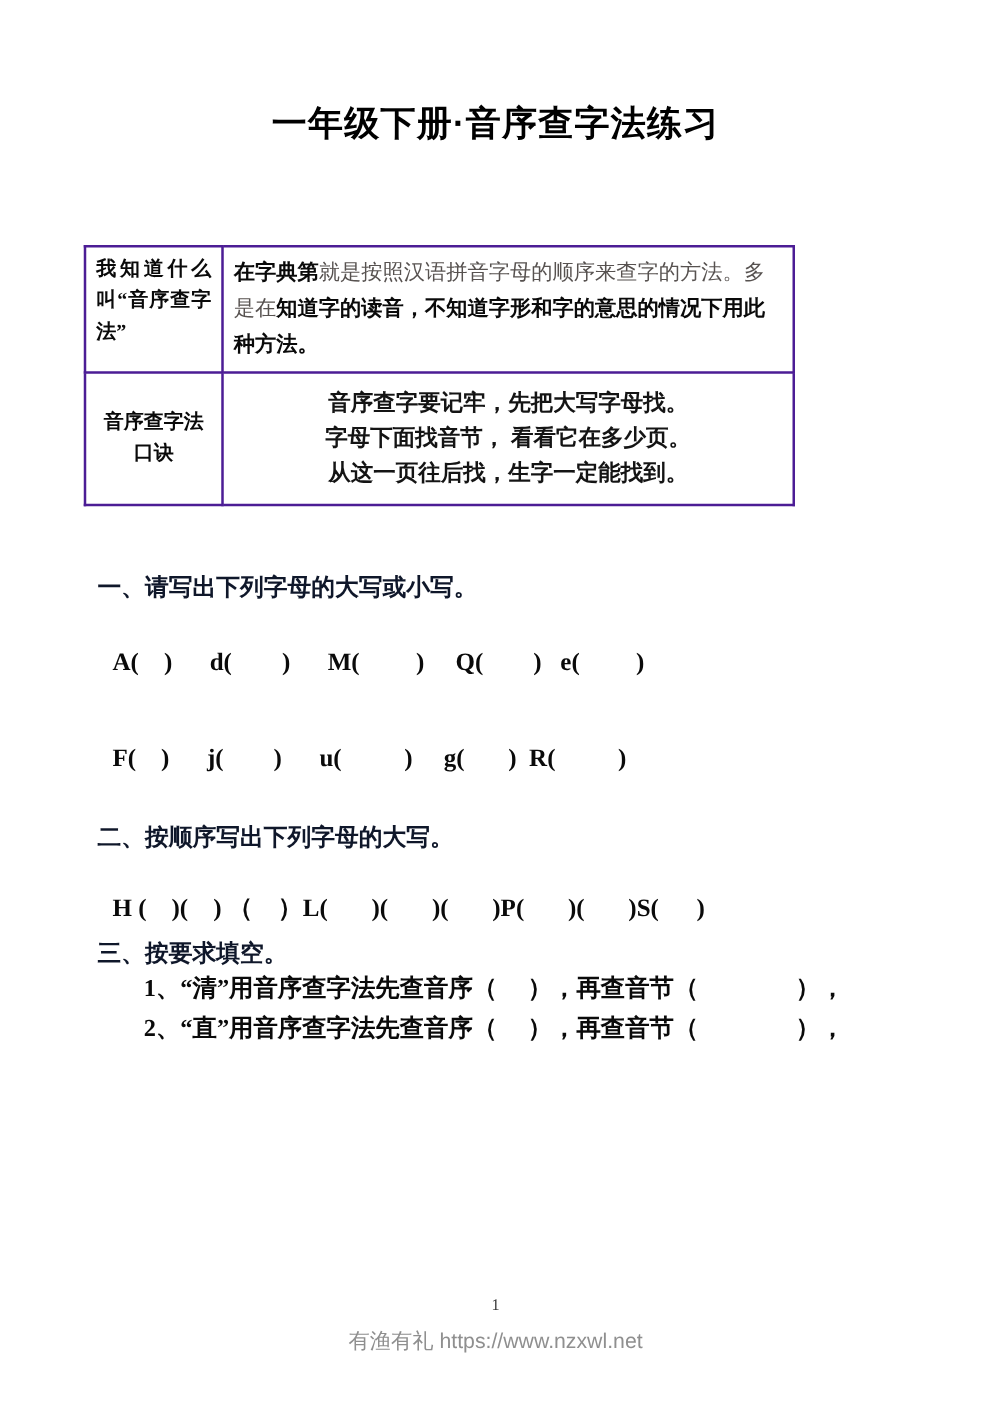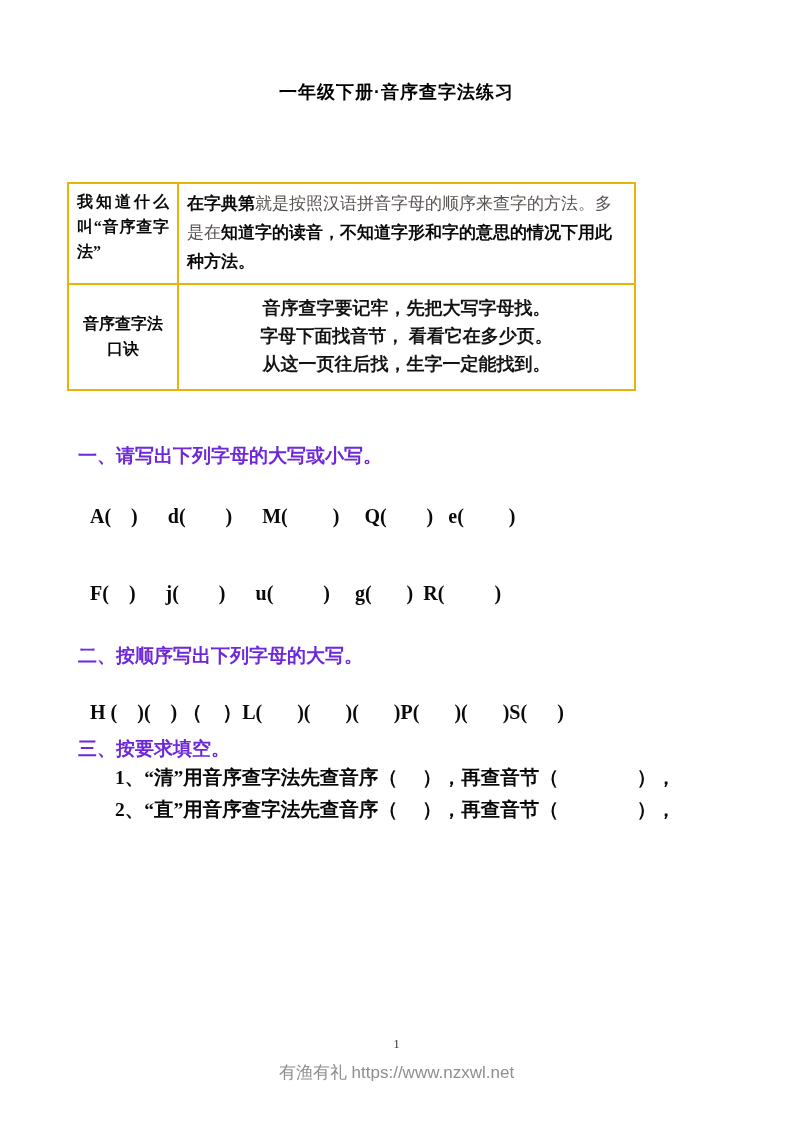--- a/index.html
+++ b/index.html
@@ -10,33 +10,33 @@
     background: #ffffff;
     color: #0a0a0a;
     font-family: "Liberation Serif", "DejaVu Serif", serif;
     overflow: hidden;
   }
   .doc-title {
     margin: 0;
     padding-top: 80px;
     text-align: center;
     font-family: "Liberation Sans", "DejaVu Sans", sans-serif;
-    font-size: 18px;
+    font-size: 28px;
     font-weight: bold;
     letter-spacing: 1px;
     color: #000000;
   }
   table.info-table {
     border-collapse: collapse;
     margin: 78px 0 0 67px;
     width: 569px;
     table-layout: fixed;
   }
   table.info-table td {
-    border: 2px solid #eab308;
+    border: 2px solid #4c1d95;
     padding: 6px 8px;
     box-sizing: border-box;
   }
   td.label-cell {
     width: 110px;
     font-weight: bold;
     font-size: 16px;
     text-align: justify;
     text-align-last: left;
     line-height: 1.55;
@@ -60,21 +60,21 @@
     font-weight: bold;
     font-size: 18px;
     line-height: 1.55;
     color: #141414;
     margin-left: 24px;
   }
   .exercise-heading {
     font-weight: bold;
     font-size: 19px;
     margin: 0 0 0 78px;
-    color: #6d28d9;
+    color: #0f172a;
   }
   .heading-1 { margin-top: 52px; }
   .heading-2 { margin-top: 38px; }
   .heading-3 { margin-top: 10px; }
   .letter-row {
     font-weight: bold;
     font-size: 20px;
     margin: 0 0 0 90px;
     white-space: pre;
     color: #0a0a0a;

